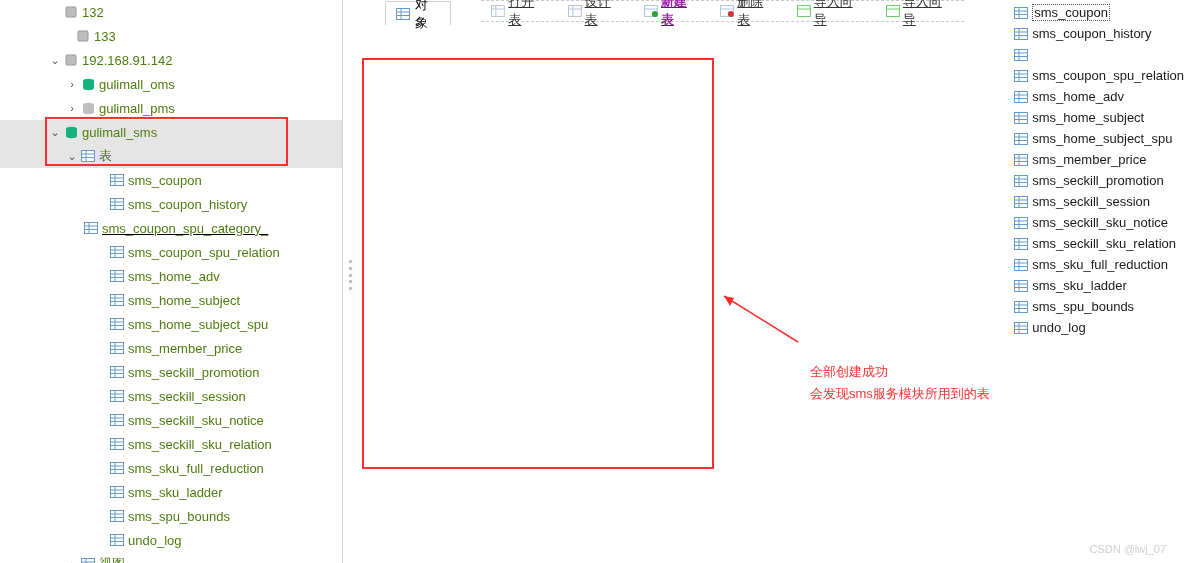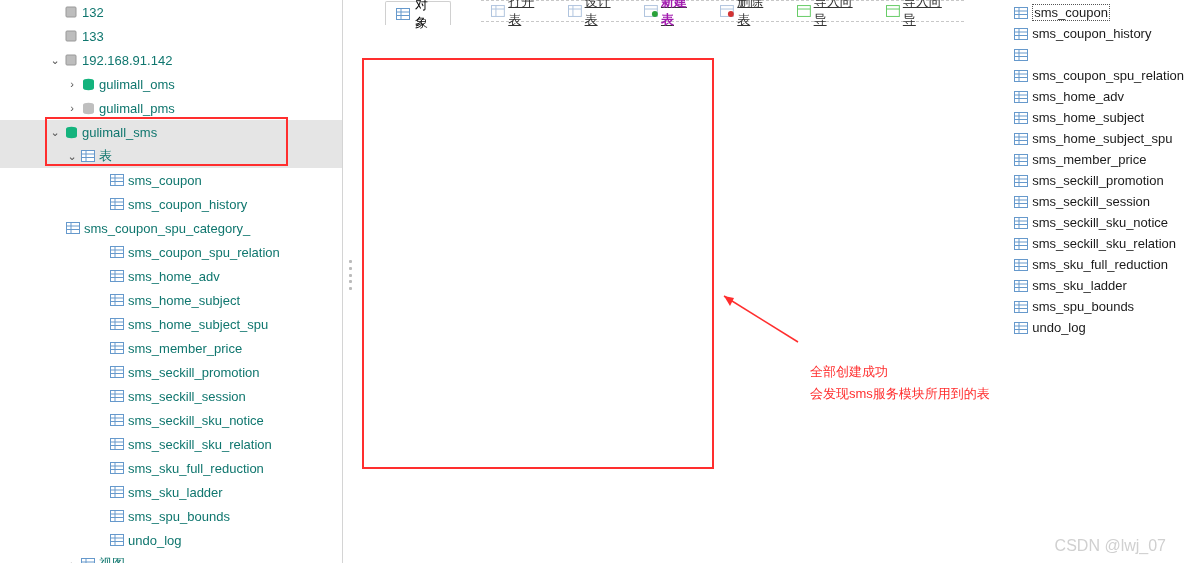--- a/index.html
+++ b/index.html
@@ -4,21 +4,21 @@
   <style>
     * { margin: 0; padding: 0; box-sizing: border-box; font-family: "Microsoft YaHei", SimSun, sans-serif; font-size: 13px; }
     body { width: 1184px; height: 563px; background: #fff; display: flex; overflow: hidden; position: relative; }
 
     
     .sidebar { width: 343px; min-width: 343px; overflow: hidden; border-right: 1px solid #d4d4d4; }
     .tree-item { display: flex; align-items: center; height: 24px; cursor: default; white-space: nowrap; overflow: hidden; }
     .tree-item .arrow { width: 14px; text-align: center; color: #555; font-size: 11px; }
     .tree-item .arrow.none { visibility: hidden; }
     .tree-item .icon { width: 18px; display: flex; align-items: center; justify-content: center; }
-    .tree-item .label { margin-left: 2px; color: #0f766e; }
+    .tree-item .label { margin-left: 2px; color: #4d7c0f; }
     .tree-item.selected { background: #e5e5e5; }
 
     
     .db-icon { width: 13px; height: 13px; display: block; }
     .db-green { fill: #14b37d; }
     .db-grey  { fill: #bfbfbf; }
 
     
     .node-icon { width: 12px; height: 12px; display: block; }
     .node-grey { fill: #bdbdbd; stroke: #999; }
@@ -53,21 +53,21 @@
     .ti-del rect { fill: #fff; stroke: #b0c4de; } .ti-del line { stroke: #b0c4de; } .ti-del circle { fill: #d33333; }
     .ti-green rect { fill: #fff; stroke: #6c6; } .ti-green line { stroke: #6c6; }
     .toolbar .bold { font-weight: 700; color:#a21caf; }
 
     .table-list { padding: 2px 0 0 20px; }
     .table-list .row { height: 21px; display: flex; align-items: center; gap: 4px; }
     .table-list .row.sel .label-span { border: 1px dotted #555; padding: 0 1px; }
     .table-list .label-span { color: #1a1a1a; }
 
     
-    .watermark { position: absolute; right: 18px; bottom: 8px; font-size: 16px; color: #d0d0d0; }
+    .watermark { position: absolute; right: 18px; bottom: 8px; font-size: 11px; color: #d0d0d0; }
 
     
     .splitter { width: 14px; min-width: 14px; display: flex; justify-content: center; }
     .splitter .grip { width: 3px; height: 30px; margin-top: 260px; display: flex; flex-direction: column; justify-content: space-between; }
     .splitter .grip span { width: 3px; height: 3px; background: #bbb; border-radius: 1px; display: block; }
 
   </style>
 </head>
 <body>
 
@@ -75,21 +75,21 @@
   <div id="tree-static">
       <div class="tree-item" style="padding-left: 48px;">
         <span class="arrow none">›</span>
         <span class="icon">
           <svg class="node-icon" viewBox="0 0 12 12">
             <rect class="node-grey" x="1" y="1" width="10" height="10" rx="1"></rect>
           </svg>
         </span>
         <span class="label">132</span>
       </div>
-      <div class="tree-item" style="padding-left: 48px;">
+      <div class="tree-item" style="padding-left: 60px;">
         <span class="arrow none">›</span>
         <span class="icon">
           <svg class="node-icon" viewBox="0 0 12 12">
             <rect class="node-grey" x="1" y="1" width="10" height="10" rx="1"></rect>
           </svg>
         </span>
         <span class="label">133</span>
       </div>
       <div class="tree-item" style="padding-left: 48px;">
         <span class="arrow ">⌄</span>
@@ -159,21 +159,21 @@
         <span class="icon">
           <svg class="table-icon" viewBox="0 0 14 12">
             <rect class="tbl-border" x="0.5" y="0.5" width="13" height="11"></rect>
             <line class="tbl-row" x1="0.5" y1="4" x2="13.5" y2="4"></line>
             <line class="tbl-row" x1="0.5" y1="7.5" x2="13.5" y2="7.5"></line>
             <line class="tbl-row" x1="5" y1="0.5" x2="5" y2="11.5"></line>
           </svg>
         </span>
         <span class="label">sms_coupon_history</span>
       </div>
-      <div class="tree-item" style="padding-left: 64px;">
+      <div class="tree-item" style="padding-left: 82px; text-decoration: underline;">
         <span class="icon">
           <svg class="table-icon" viewBox="0 0 14 12">
             <rect class="tbl-border" x="0.5" y="0.5" width="13" height="11"></rect>
             <line class="tbl-row" x1="0.5" y1="4" x2="13.5" y2="4"></line>
             <line class="tbl-row" x1="0.5" y1="7.5" x2="13.5" y2="7.5"></line>
             <line class="tbl-row" x1="5" y1="0.5" x2="5" y2="11.5"></line>
           </svg>
         </span>
         <span class="label">sms_coupon_spu_category_</span>
       </div>

